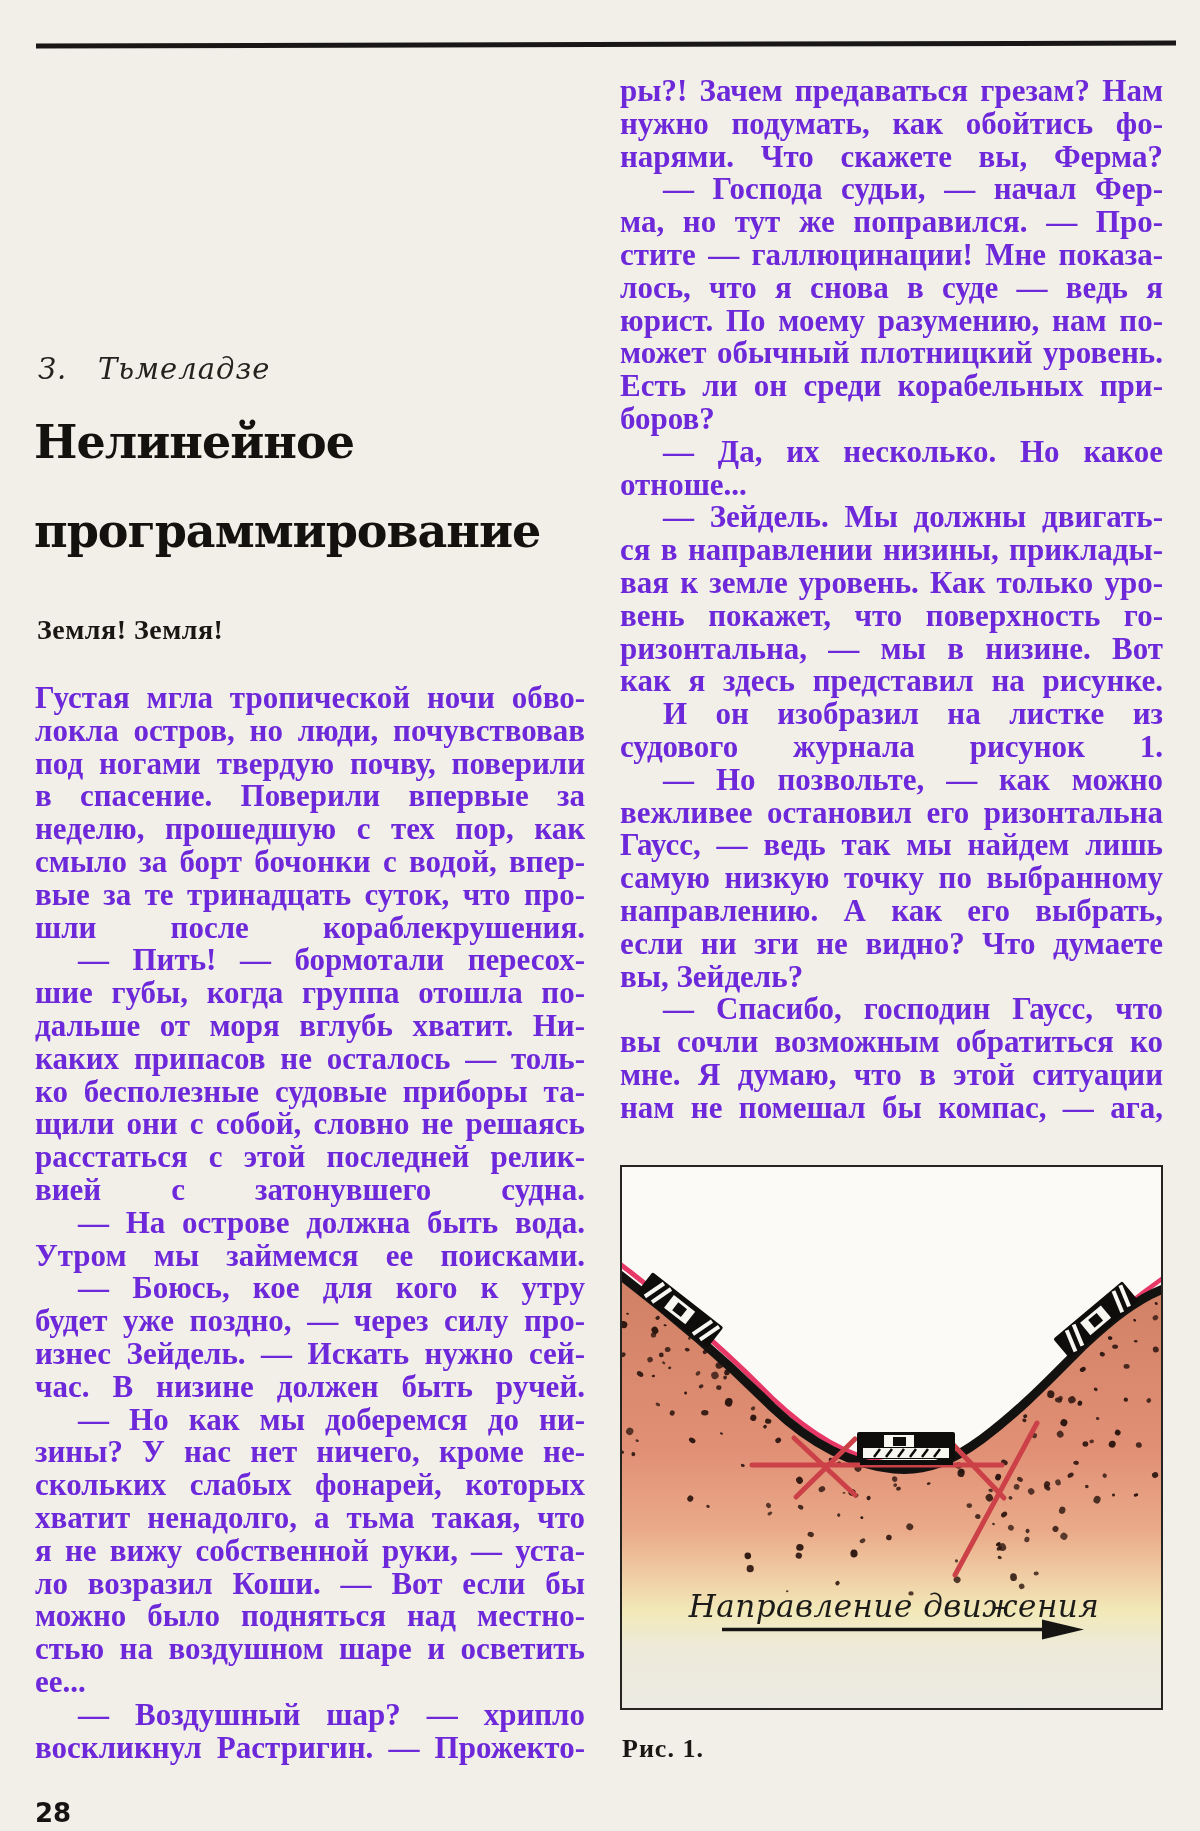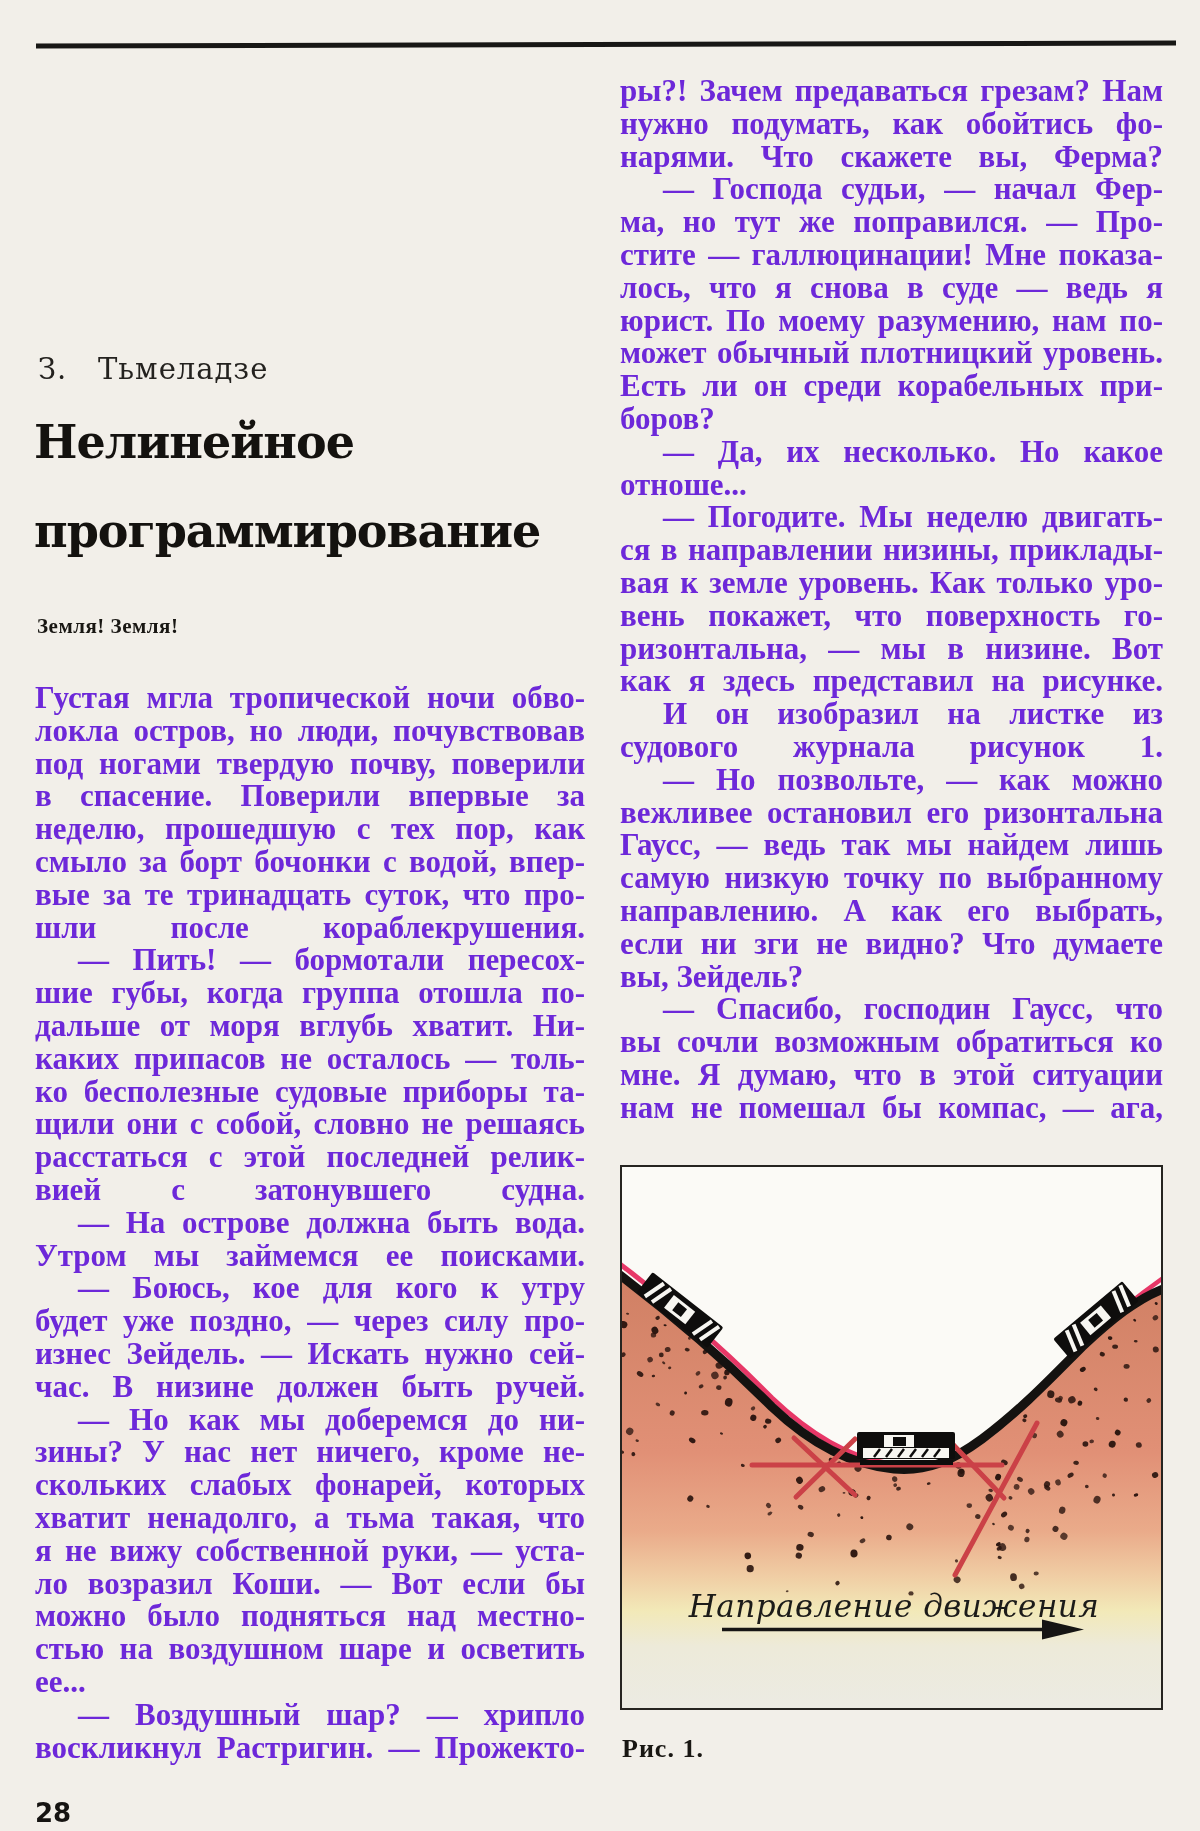--- a/index.html
+++ b/index.html
@@ -12,32 +12,32 @@
     overflow:hidden;
   }
   .top-rule{
     position:absolute;left:36px;top:42px;width:1140px;height:5px;
     background:#181715;
     transform:rotate(-0.15deg);
   }
   .author{
     position:absolute;left:38px;top:352px;
     font-family:"DejaVu Serif", serif;
-    font-size:29px;color:#24221f;
+    font-style:italic;font-size:29px;color:#24221f;
     letter-spacing:1px;
   }
   .title{
     position:absolute;left:34px;top:398px;width:560px;
     font-family:"DejaVu Serif", serif;
     font-weight:bold;font-size:46px;line-height:89px;
     color:#14120f;letter-spacing:-1px;
   }
   .section-heading{
     position:absolute;left:37px;top:614px;
-    font-weight:bold;font-size:21px;color:#191713;
+    font-weight:bold;font-size:28px;color:#191713;
     letter-spacing:0.5px;
   }
   .col{
     position:absolute;
     font-size:31px;color:#6d28d9;font-weight:bold;
   }
   .col .line{
     height:32.8px;line-height:32.8px;
     text-align:justify;text-align-last:justify;
     white-space:nowrap;
@@ -122,21 +122,21 @@
       <div class="line indent">— Господа судьи, — начал Фер-</div>
       <div class="line">ма, но тут же поправился. — Про-</div>
       <div class="line">стите — галлюцинации! Мне показа-</div>
       <div class="line">лось, что я снова в суде — ведь я</div>
       <div class="line">юрист. По моему разумению, нам по-</div>
       <div class="line">может обычный плотницкий уровень.</div>
       <div class="line">Есть ли он среди корабельных при-</div>
       <div class="line short">боров?</div>
       <div class="line indent">— Да, их несколько. Но какое</div>
       <div class="line short">отноше...</div>
-      <div class="line indent">— Погодите. Мы неделю двигать-</div>
+      <div class="line indent">— Зейдель. Мы должны двигать-</div>
       <div class="line">ся в направлении низины, приклады-</div>
       <div class="line">вая к земле уровень. Как только уро-</div>
       <div class="line">вень покажет, что поверхность го-</div>
       <div class="line">ризонтальна, — мы в низине. Вот</div>
       <div class="line">как я здесь представил на рисунке.</div>
       <div class="line indent">И он изобразил на листке из</div>
       <div class="line">судового журнала рисунок 1.</div>
       <div class="line indent">— Но позвольте, — как можно</div>
       <div class="line">вежливее остановил его ризонтальна</div>
       <div class="line">Гаусс, — ведь так мы найдем лишь</div>

